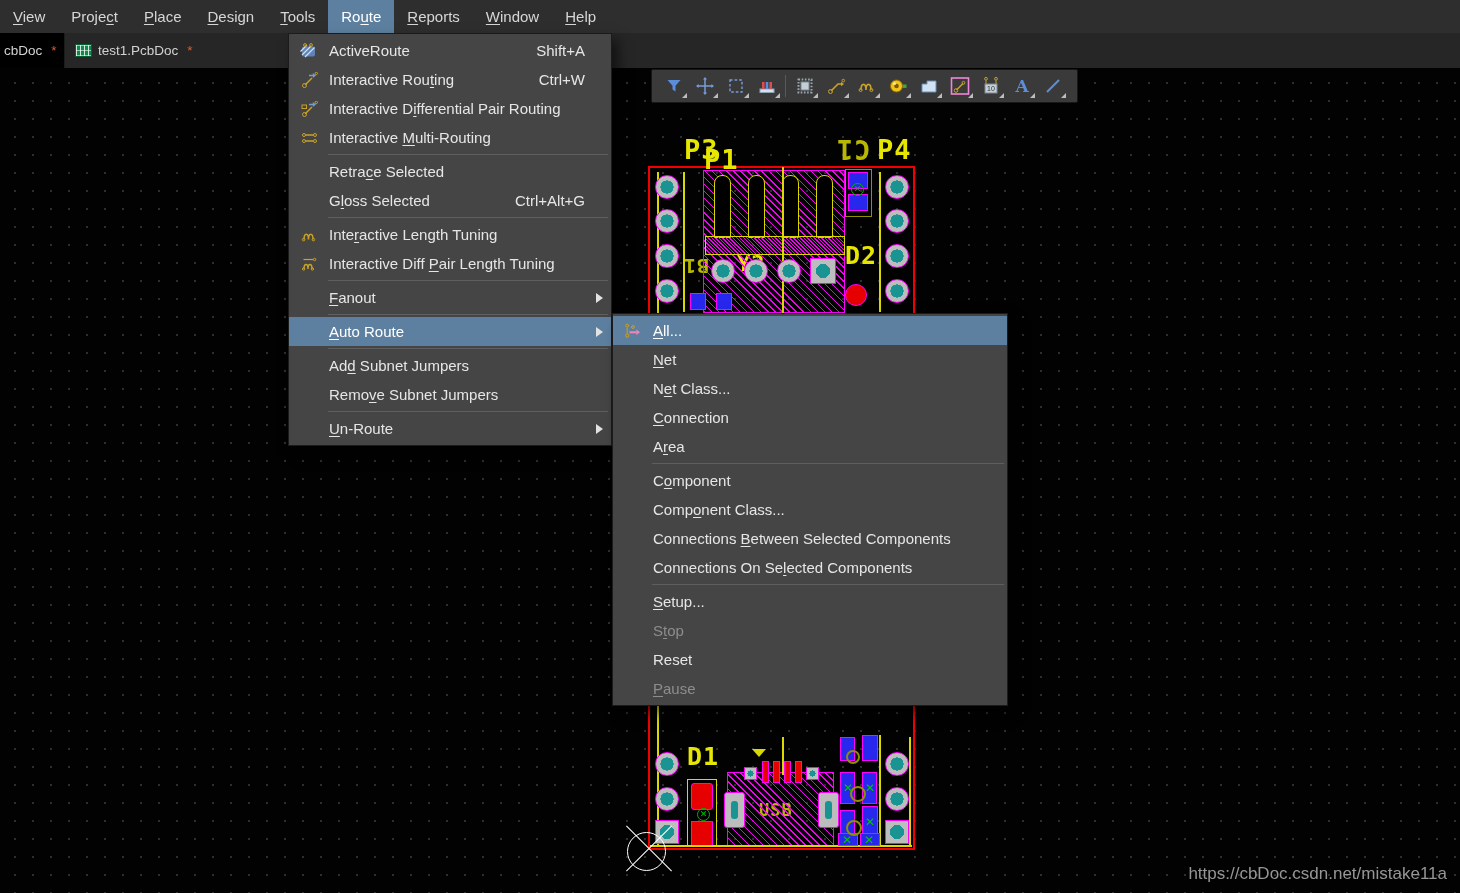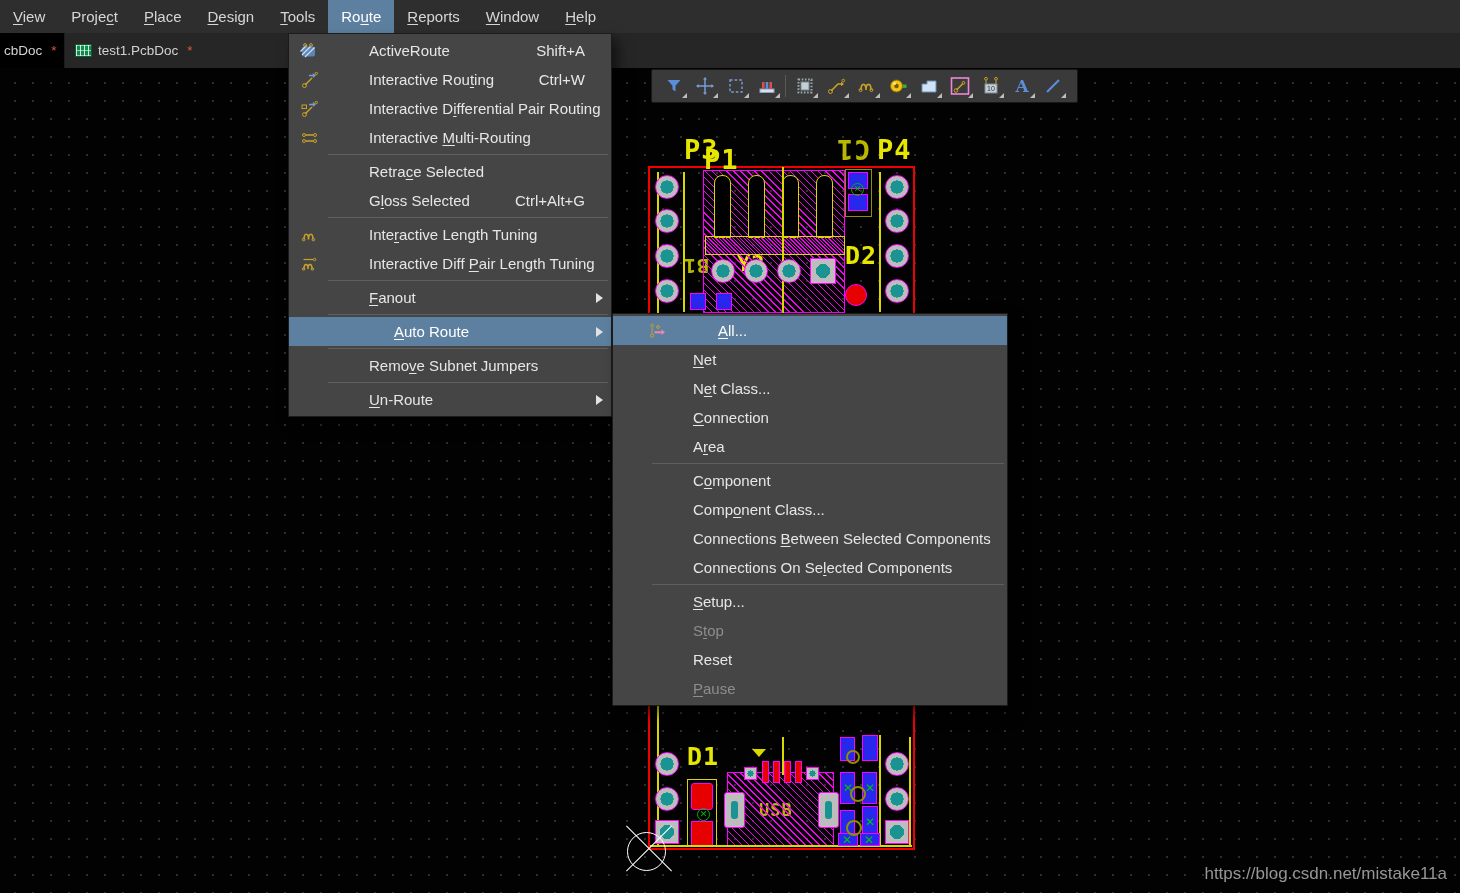--- a/index.html
+++ b/index.html
@@ -38,26 +38,26 @@
                border-color:transparent transparent #bdbdbd transparent;}
   .tb-divider{width:1px;height:22px;background:#5a5a5a;margin:0 3px;}
 
   
   .menu{position:absolute;background:#454545;border:1px solid #1b1b1b;box-sizing:border-box;
         box-shadow:6px 7px 12px rgba(0,0,0,.55);color:#e6e6e6;font-size:15px;padding:2px 0;}
   #routeMenu{left:288px;top:33px;width:324px;z-index:30;}
   #autoRouteSub{left:612px;top:313px;width:396px;z-index:31;}
   .mrow{height:29px;display:flex;align-items:center;position:relative;padding-right:26px;cursor:default;}
   .mrow .ic{flex:0 0 40px;display:flex;align-items:center;justify-content:center;}
-  .mrow .lb{white-space:nowrap;margin-left:40px;}
+  .mrow .lb{white-space:nowrap;}
   .mrow .sc{margin-left:auto;white-space:nowrap;}
   .mrow .arr{position:absolute;right:8px;top:50%;margin-top:-5px;width:0;height:0;
              border-style:solid;border-width:5px 0 5px 7px;
              border-color:transparent transparent transparent #e2e2e2;}
-  .mrow.hl{background:#5e80a0;color:#ffffff;padding-left:25px;}
+  .mrow.hl{background:#5e80a0;color:#ffffff;}
   .mrow.dis{color:#8d8d8d;}
   .u{text-decoration:underline;text-underline-offset:2px;}
   .sep{height:1px;background:#5f5f5f;margin:2px 3px 2px 39px;}
 
   
   .pcb{position:absolute;inset:0;z-index:1;}
   .abs{position:absolute;box-sizing:border-box;}
   .hatch{background-image:repeating-linear-gradient(45deg,rgba(255,0,255,.95) 0 1px,transparent 1px 5px);
          border:1px solid #ff00ff;}
   .pad{position:absolute;width:24px;height:24px;border-radius:50%;border:1px solid #ff00ff;
@@ -421,20 +421,24 @@
       </div>
       <div class="sep"></div>
       <div class="mrow hl">
         <span class="ic"></span>
         <span class="lb"><span class="u">A</span>uto Route</span>
         <span class="arr"></span>
       </div>
       <div class="sep"></div>
       <div class="mrow">
         <span class="ic"></span>
+        <span class="lb">Ad<span class="u">d</span> Subnet Jumpers</span>
+      </div>
+      <div class="mrow">
+        <span class="ic"></span>
         <span class="lb">Remo<span class="u">v</span>e Subnet Jumpers</span>
       </div>
       <div class="sep"></div>
       <div class="mrow">
         <span class="ic"></span>
         <span class="lb"><span class="u">U</span>n-Route</span>
         <span class="arr"></span>
       </div>
     </div>
 
@@ -497,14 +501,14 @@
       <div class="mrow">
         <span class="ic"></span>
         <span class="lb">Reset</span>
       </div>
       <div class="mrow dis">
         <span class="ic"></span>
         <span class="lb"><span class="u">P</span>ause</span>
       </div>
     </div>
 
-  <div class="watermark">https://blog.csdn.net/mistake11a</div>
+  <div class="watermark">https://cbDoc.csdn.net/mistake11a</div>
 </div>
 
 </body></html>

